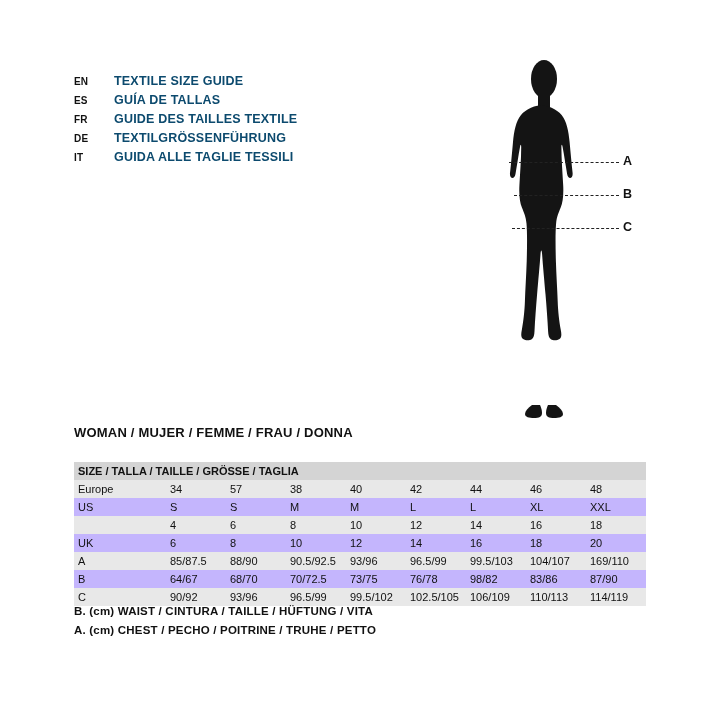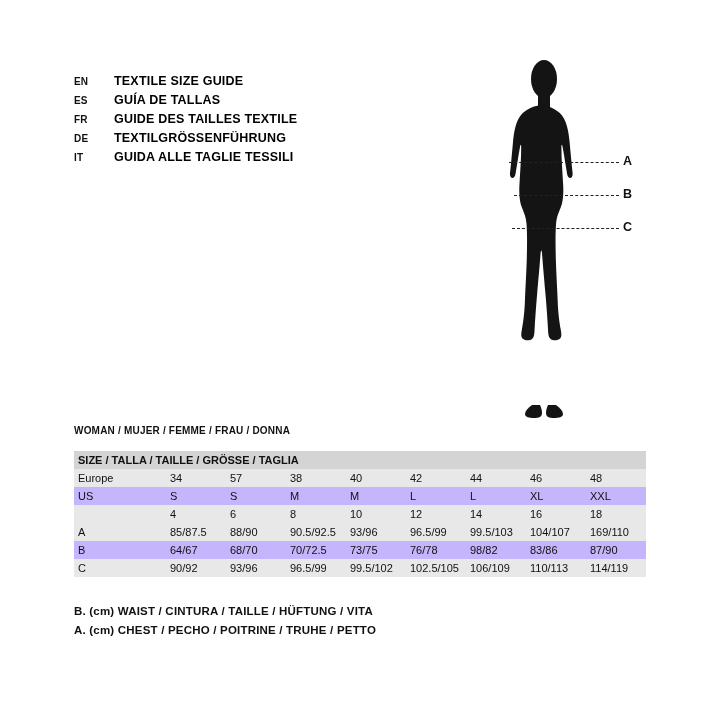--- a/index.html
+++ b/index.html
@@ -33,21 +33,21 @@
     width: 40px;
     font-size: 10px;
     font-weight: bold;
     letter-spacing: 0.2px;
     color: #111;
   }
   .title-text {
     font-size: 12.5px;
     font-weight: bold;
     letter-spacing: 0.2px;
-    color: #000000;
+    color: #0c4a6e;
   }
 
   
   .figure-area {
     position: absolute;
     left: 470px;
     top: 55px;
     width: 200px;
     height: 380px;
   }
@@ -69,25 +69,25 @@
   }
 
   
   .table-wrap {
     position: absolute;
     left: 74px;
     top: 425px;
     width: 572px;
   }
   .table-caption {
-    font-size: 10px;
+    font-size: 13px;
     font-weight: bold;
     letter-spacing: 0.2px;
     color: #111;
-    margin-bottom: 15px;
+    margin-bottom: 22px;
   }
   table.size-table {
     border-collapse: collapse;
     width: 572px;
     table-layout: fixed;
     font-size: 11px;
   }
   table.size-table td, table.size-table th {
     height: 18px;
     padding: 0 0 0 4px;
@@ -260,20 +260,31 @@
         <td></td>
         <td>4</td>
         <td>6</td>
         <td>8</td>
         <td>10</td>
         <td>12</td>
         <td>14</td>
         <td>16</td>
         <td>18</td>
       </tr>
+      <tr class="row-plain">
+        <td>UK</td>
+        <td>6</td>
+        <td>8</td>
+        <td>10</td>
+        <td>12</td>
+        <td>14</td>
+        <td>16</td>
+        <td>18</td>
+        <td>20</td>
+      </tr>
       <tr class="row-shade">
         <td>A</td>
         <td>85/87.5</td>
         <td>88/90</td>
         <td>90.5/92.5</td>
         <td>93/96</td>
         <td>96.5/99</td>
         <td>99.5/103</td>
         <td>104/107</td>
         <td>169/110</td>

